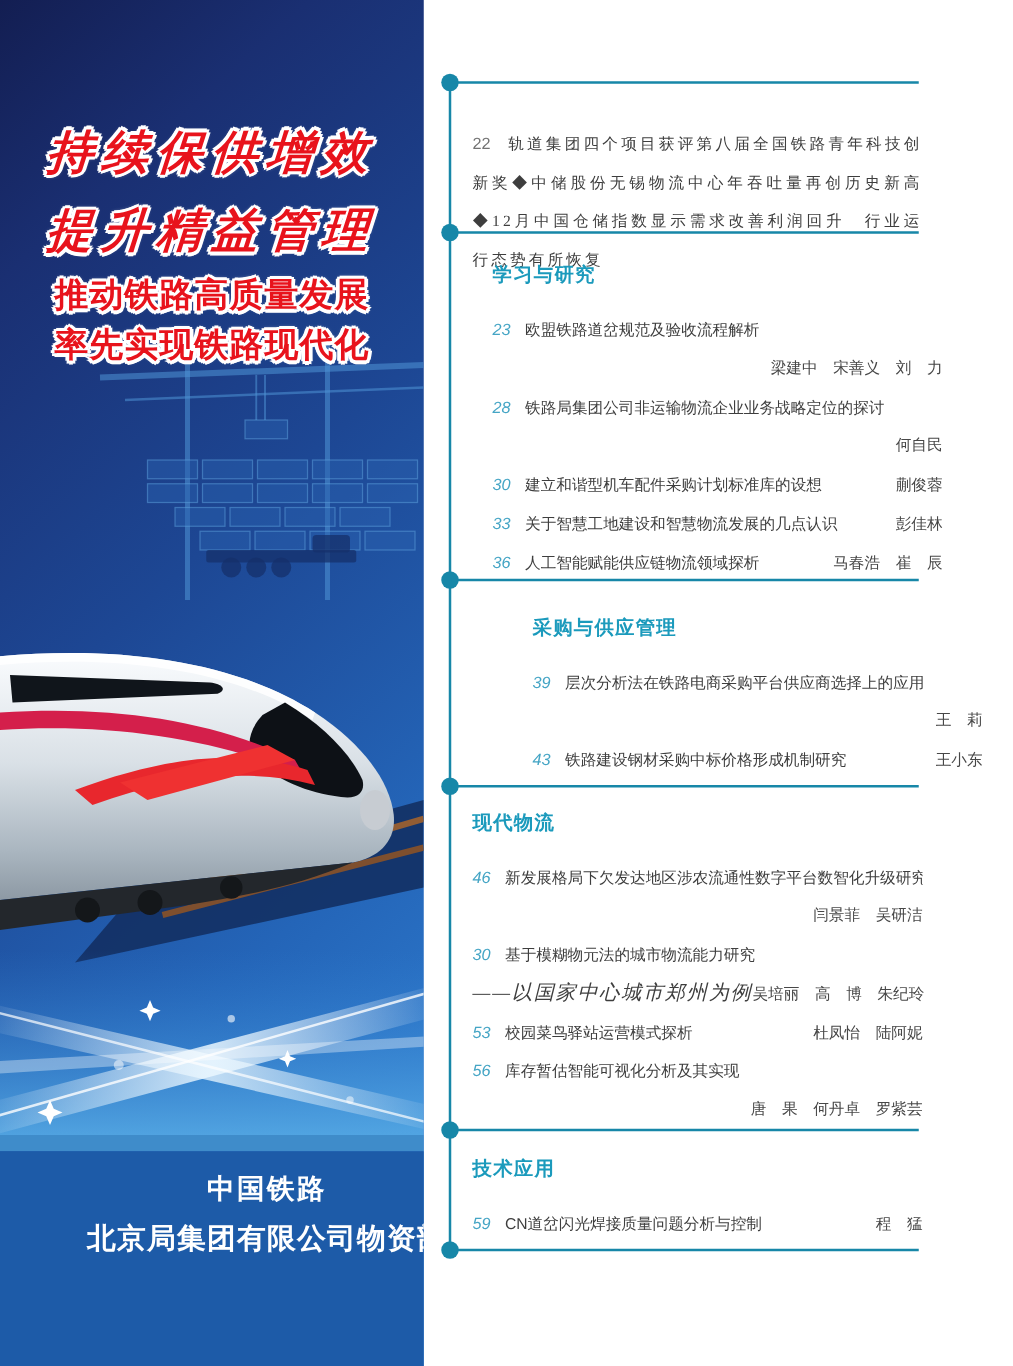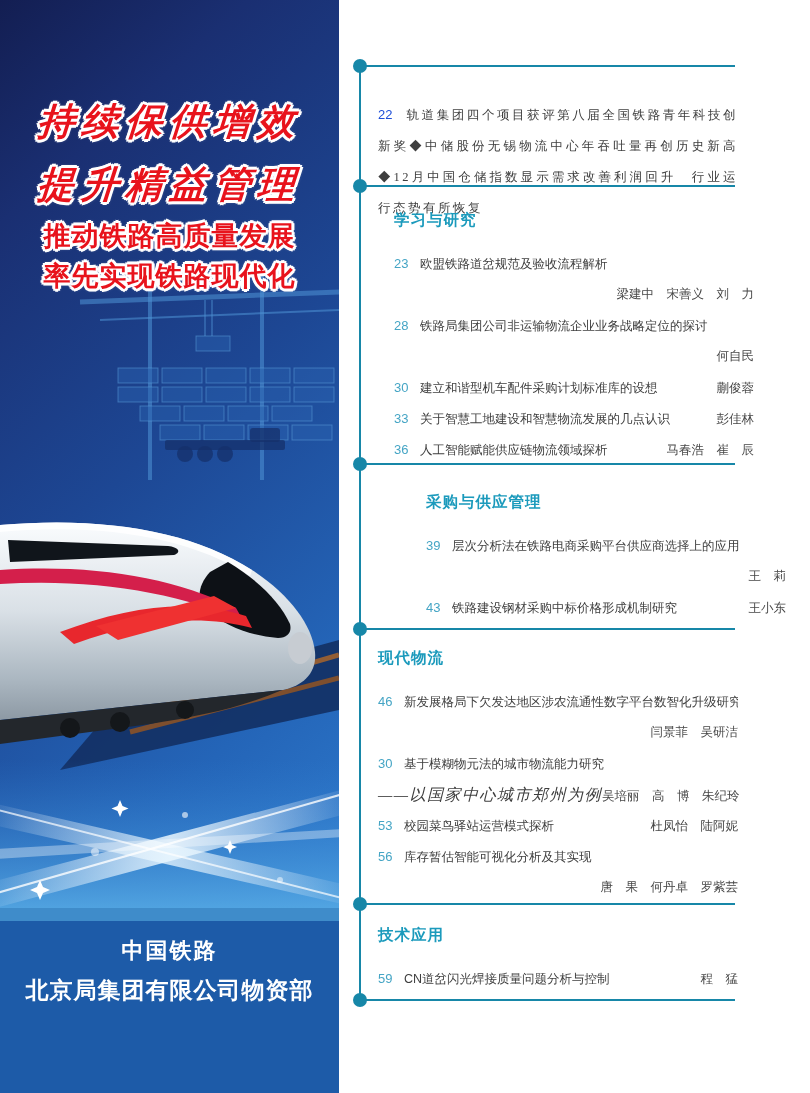--- a/index.html
+++ b/index.html
@@ -25,40 +25,40 @@
     font-family:"DejaVu Serif", serif;font-style:italic;
     font-size:37px;line-height:63px;letter-spacing:7px;transform:skewX(-4deg);
   }
   .slogan.heiti{
     font-family:"Liberation Sans", sans-serif;
     font-size:27px;line-height:40px;letter-spacing:1px;
   }
   .footer-strip{position:absolute;left:0;top:908px;width:339px;height:13px;background:#3f8cca;}
   .cover-footer{
     position:absolute;left:0;top:921px;width:339px;height:172px;background:#1d5ba8;
-    text-align:center;color:#ffffff;font-weight:bold;
+    text-align:center;color:#ffffff;font-weight:bold;padding-left:44px;
   }
   .cover-footer .line1{margin-top:15px;font-size:22px;letter-spacing:2px;}
   .cover-footer .line2{margin-top:9px;font-size:23px;letter-spacing:1px;}
   
   .toc{position:absolute;left:356px;top:0;width:394px;height:1093px;}
   .vline{position:absolute;left:3px;top:70px;width:2px;height:930px;background:#1787a8;}
   .divider{position:absolute;left:-3px;width:388px;height:16px;}
   .divider .dot{position:absolute;left:0;top:1px;width:14px;height:14px;border-radius:50%;background:#1787a8;}
   .divider .hline{position:absolute;left:8px;top:7px;width:374px;height:2px;background:#1787a8;}
   .news{
     position:absolute;left:22px;top:86px;width:360px;
     font-size:12.5px;line-height:31px;letter-spacing:2.5px;color:#3e3e3e;
     text-align:justify;font-family:"Liberation Serif", serif;
   }
-  .news .num{color:#1d4ed8;font-family:"Liberation Sans", sans-serif;letter-spacing:0;margin-right:14px;font-size:13px;}
+  .news .num{color:#737373;font-family:"Liberation Sans", sans-serif;letter-spacing:0;margin-right:14px;font-size:13px;}
   .section{position:absolute;left:22px;width:360px;}
   .section-title{font-size:15.5px;font-weight:bold;color:#1b9abc;letter-spacing:1px;height:24px;margin-bottom:14px;}
   .row{display:flex;align-items:baseline;height:31px;line-height:31px;font-size:12.5px;color:#3e3e3e;white-space:nowrap;}
-  .row .num{width:26px;flex:none;color:#45a5c5;font-size:13px;}
+  .row .num{width:26px;flex:none;color:#45a5c5;font-size:13px;font-style:italic;}
   .row .title{flex:0 1 auto;overflow:hidden;}
   .row .authors{margin-left:auto;flex:none;color:#474747;}
   .row.authors-row{}
   .row .subtitle{flex:0 1 auto;font-family:"Liberation Serif", serif;font-style:italic;letter-spacing:1.5px;font-size:16px;}
   
   #sec-0{top:210px;margin-left:16px;} #sec-1{top:492px;margin-left:48px;} #sec-2{top:648px;} #sec-3{top:925px;}
 </style>
 </head>
 <body>
 

